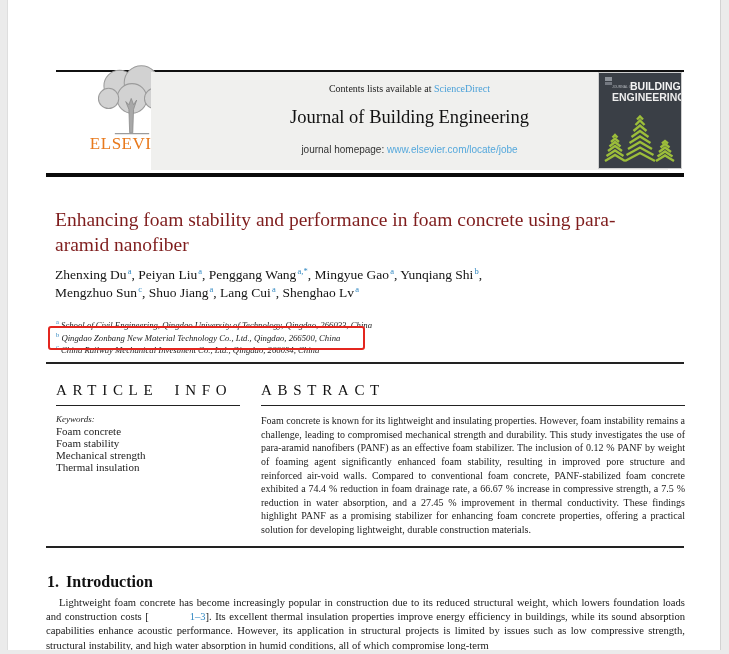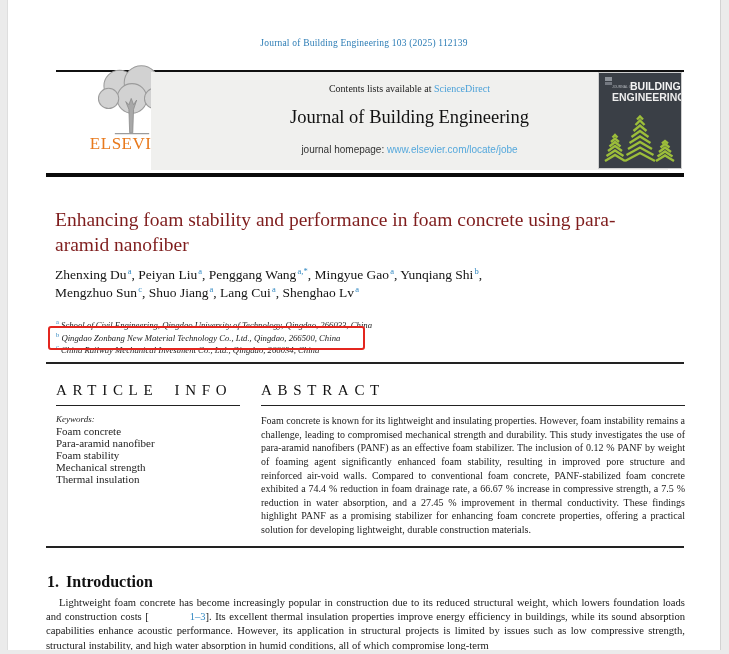--- a/index.html
+++ b/index.html
@@ -86,21 +86,20 @@
   }
   .intro-para .indent{display:inline-block;width:13px;}
   .cite{color:#3389c2;margin-left:41px;}
   sup{line-height:0;}
 </style>
 </head>
 <body>
 
 <div class="page">
 
-  <div class="journal-ref">Journal of Building Engineering 103 (2025) 112139</div>
 
   <div class="rule-thin"></div>
 
   <div class="logo-block">
     <span>
       <svg width="78" height="72" viewBox="0 0 100 92">
         <g fill="#d2d2d2" stroke="#9b9b9b" stroke-width="1.3">
           <circle cx="34" cy="28" r="20"></circle>
           <circle cx="62" cy="24" r="22"></circle>
           <circle cx="50" cy="44" r="19"></circle>
@@ -182,21 +181,20 @@
   </div>
   <div class="highlight-box"></div>
 
   <div class="rule-mid"></div>
 
   <div class="col-left">
     <div class="sec-heading">ARTICLE INFO</div>
     <div class="heading-rule"></div>
     <div class="keywords-label">Keywords:</div>
     <div class="keyword">Foam concrete</div>
-    <div class="keyword">Para-aramid nanofiber</div>
     <div class="keyword">Foam stability</div>
     <div class="keyword">Mechanical strength</div>
     <div class="keyword">Thermal insulation</div>
   </div>
 
   <div class="col-right">
     <div class="sec-heading">ABSTRACT</div>
     <div class="heading-rule"></div>
     <div class="abstract-text">Foam concrete is known for its lightweight and insulating properties. However, foam instability remains a challenge, leading to compromised mechanical strength and durability. This study investigates the use of para-aramid nanofibers (PANF) as an effective foam stabilizer. The inclusion of 0.12 % PANF by weight of foaming agent significantly enhanced foam stability, resulting in improved pore structure and reinforced air-void walls. Compared to conventional foam concrete, PANF-stabilized foam concrete exhibited a 74.4 % reduction in foam drainage rate, a 66.67 % increase in compressive strength, a 7.5 % reduction in water absorption, and a 27.45 % improvement in thermal conductivity. These findings highlight PANF as a promising stabilizer for enhancing foam concrete properties, offering a practical solution for developing lightweight, durable construction materials.</div>
   </div>

